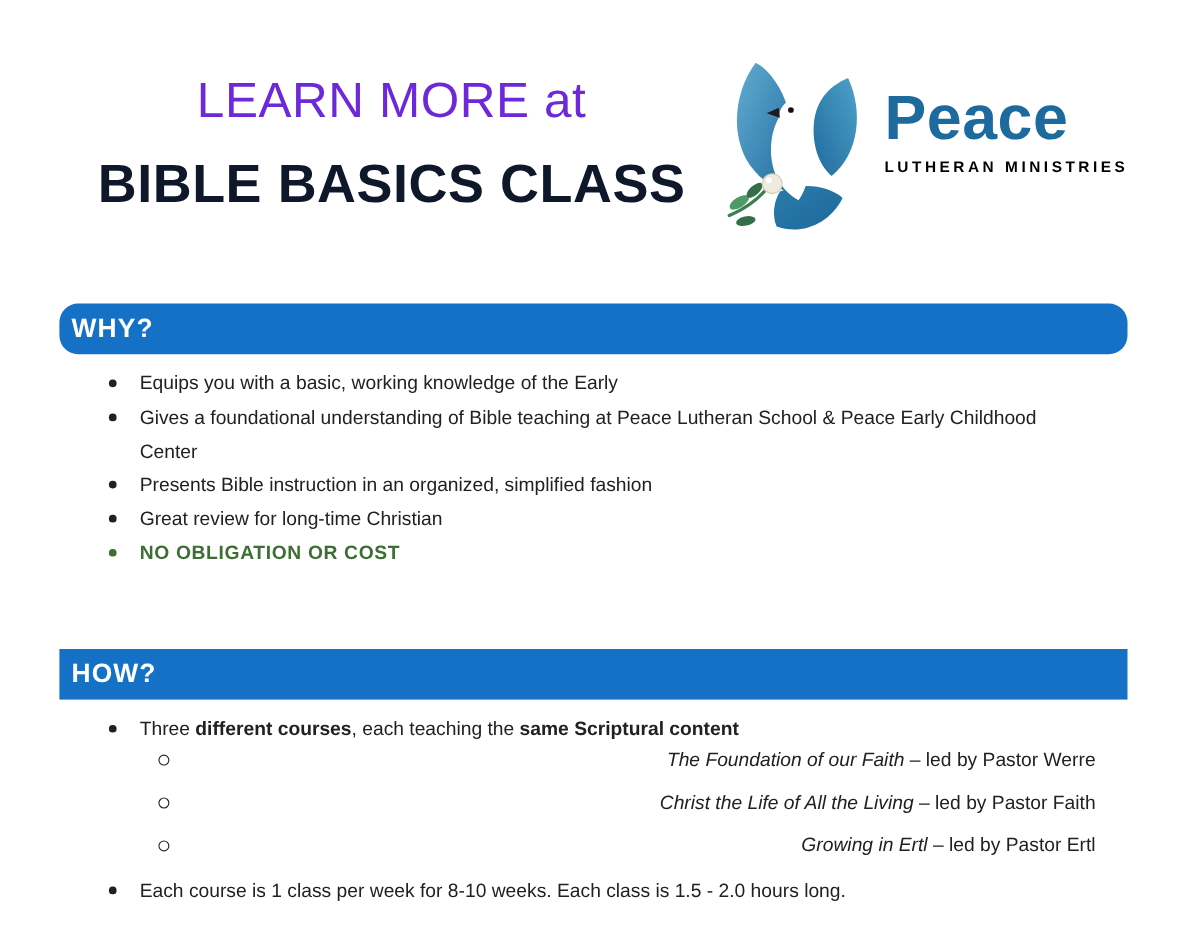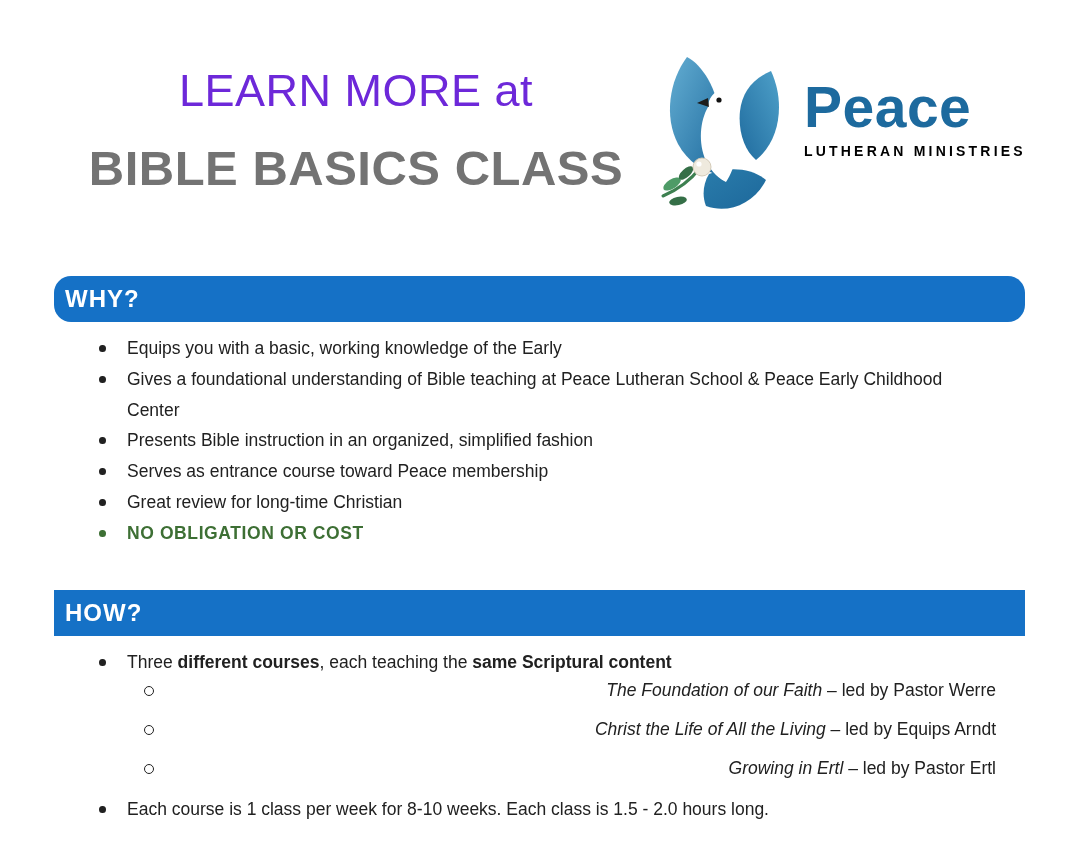--- a/index.html
+++ b/index.html
@@ -6,21 +6,21 @@
   html,body { background:#fff; }
   body { font-family:"Liberation Sans", sans-serif; color:#212121; }
   .page {
     position:relative; width:1080px; height:847px; background:#ffffff;
     overflow:hidden; margin:0 auto;
   }
 
   
   .title-block { position:absolute; left:56px; top:66px; width:600px; text-align:center; }
   .title-line1 { font-size:45px; font-weight:400; color:#6d28d9; letter-spacing:0.5px; line-height:1.1; }
-  .title-line2 { font-size:49px; font-weight:700; color:#737373; letter-spacing:0.5px; margin-top:26px; line-height:1.1; }
+  .title-line2 { font-size:49px; font-weight:700; color:#0f172a; letter-spacing:0.5px; margin-top:26px; line-height:1.1; }
 
   .logo { position:absolute; left:655px; top:55px; width:380px; height:175px; display:flex; align-items:flex-start; }
   .logo-mark { width:145px; height:168px; flex:0 0 auto; }
   .logo-text { margin-left:4px; margin-top:24px; }
   .logo-word { font-size:57px; font-weight:700; color:#1d6a9e; letter-spacing:0.5px; line-height:1.0; }
   .logo-sub  { font-size:14px; font-weight:700; color:#000000; letter-spacing:3.2px; margin-top:7px; white-space:nowrap; }
 
   
   .bar {
     position:absolute; left:54px; width:971px; height:46px;
@@ -118,32 +118,31 @@
     </div>
   </div>
 
   <div class="bar bar-why">
     <span>WHY?</span>
   </div>
   <ul class="why-list">
     <li>Equips you with a basic, working knowledge of the Early</li>
     <li>Gives a foundational understanding of Bible teaching at Peace Lutheran School &amp; Peace Early Childhood Center</li>
     <li>Presents Bible instruction in an organized, simplified fashion</li>
-    <li>Serves as entrance course toward Peace membership</li>
     <li>Great review for long-time Christian</li>
     <li class="highlight">NO OBLIGATION OR COST</li>
   </ul>
 
   <div class="bar bar-how">
     <span>HOW?</span>
   </div>
   <ul class="how-list">
     <li><span>Three </span><b>different courses</b><span>, each teaching the </span><b>same Scriptural content</b>
       <ul class="course-list">
         <li><span class="course-title">The Foundation of our Faith</span><span> – led by Pastor Werre</span></li>
-        <li><span class="course-title">Christ the Life of All the Living</span><span> – led by Equips Arndt</span></li>
+        <li><span class="course-title">Christ the Life of All the Living</span><span> – led by Pastor Faith</span></li>
         <li><span class="course-title">Growing in Ertl</span><span> – led by Pastor Ertl</span></li>
       </ul>
     </li>
     <li class="schedule">Each course is 1 class per week for 8-10 weeks. Each class is 1.5 - 2.0 hours long.</li>
   </ul>
 
 </div>
 
 </body></html>

